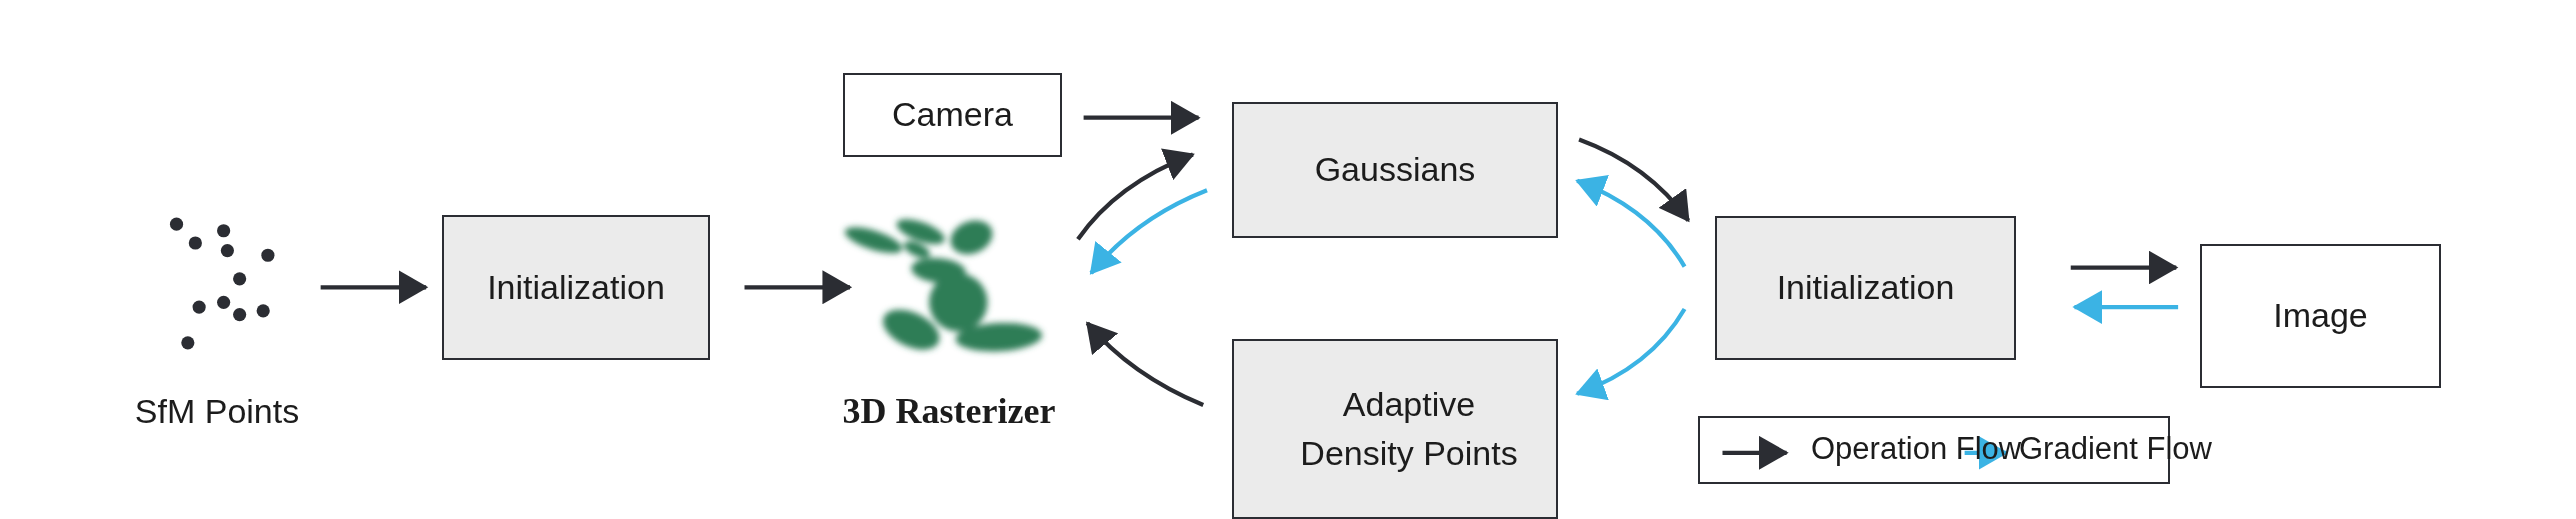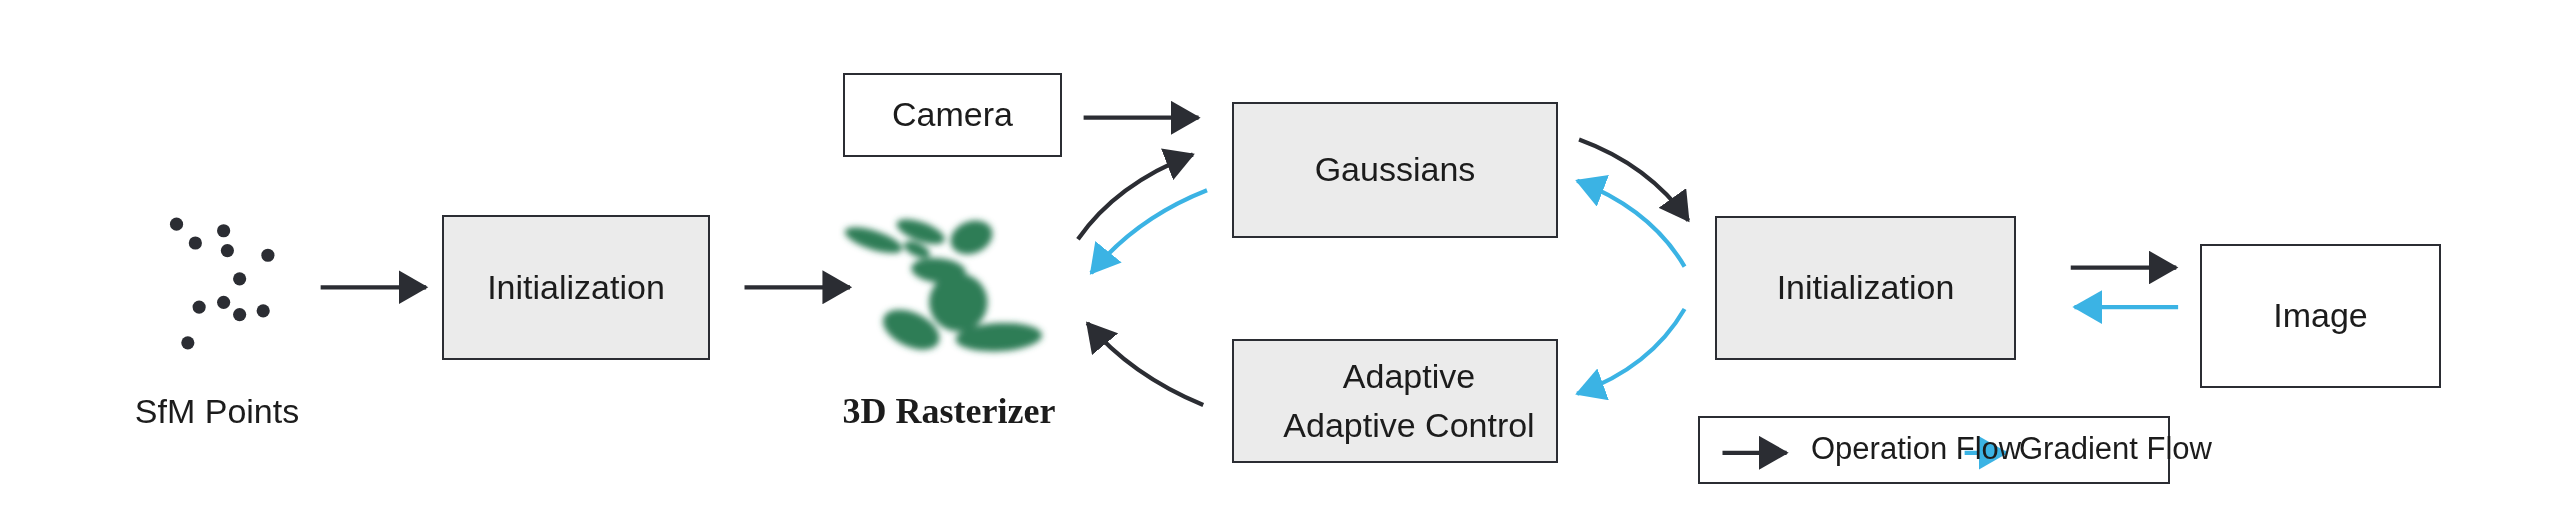--- a/index.html
+++ b/index.html
@@ -81,23 +81,23 @@
 </div>
 
 <div class="box plain" style="left:843px; top:73px; width:219px; height:84px;">
   <span>Camera</span>
 </div>
 
 <div class="box filled" style="left:1232px; top:102px; width:326px; height:136px;">
   <span>Gaussians</span>
 </div>
 
-<div class="box filled" style="left:1232px; top:339px; width:326px; height:124px; flex-direction:column;padding-left:28px;">
+<div class="box filled" style="left:1232px; top:339px; width:326px; height:180px; flex-direction:column;padding-left:28px;">
   <span>Adaptive</span>
-  <span>Adaptive Control</span>
+  <span>Density Points</span>
 </div>
 
 <div class="box filled" style="left:1715px; top:216px; width:301px; height:144px; flex-direction:column;">
   <span>Initialization</span>
 </div>
 
 <div class="box plain" style="left:2200px; top:216px; width:241px; height:144px;margin-top:28px;">
   <span>Image</span>
 </div>
 

